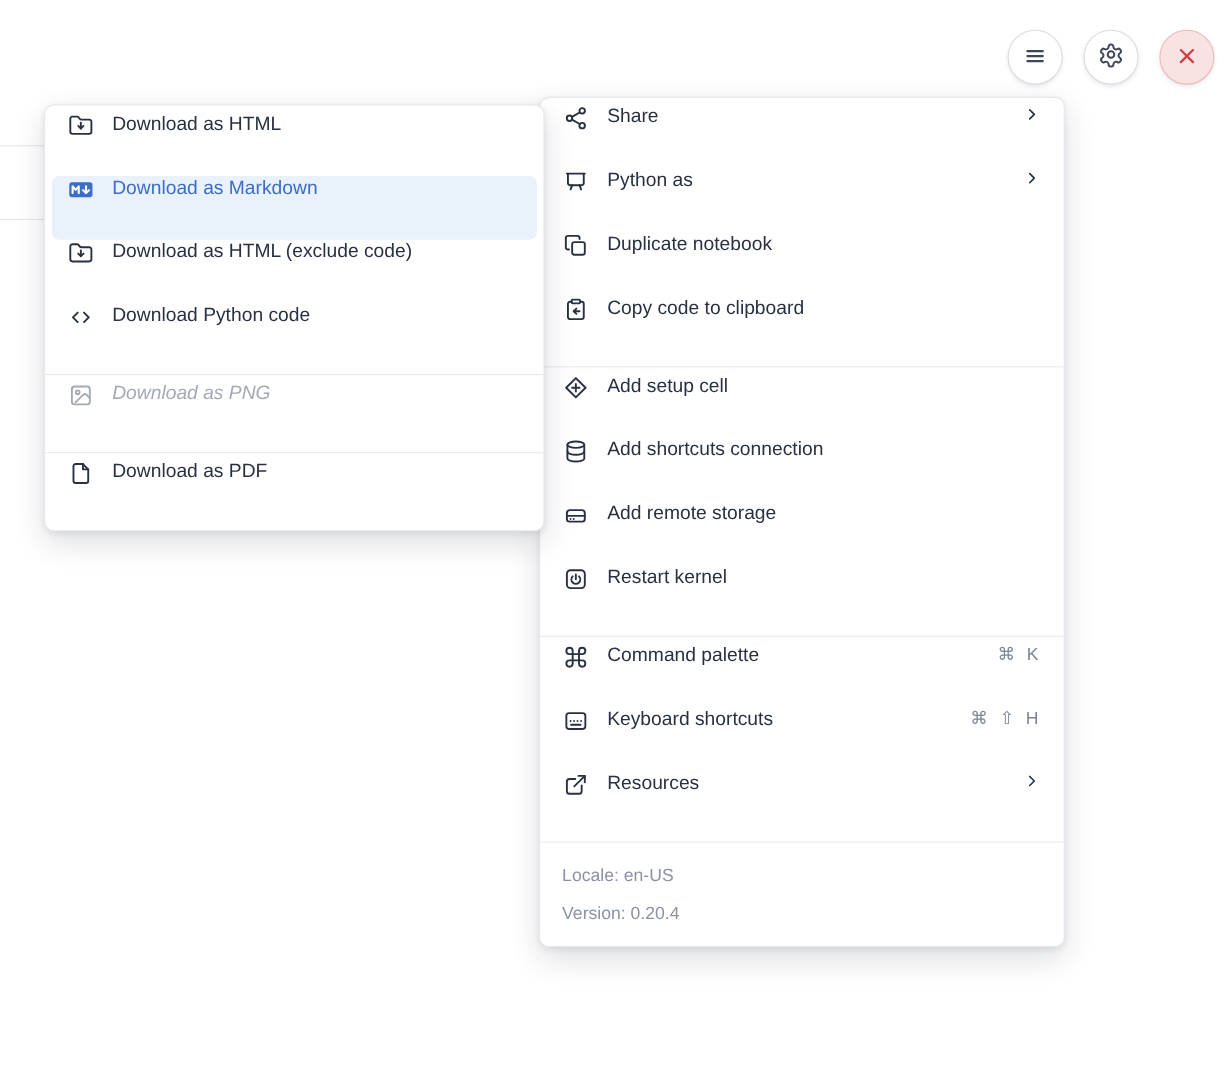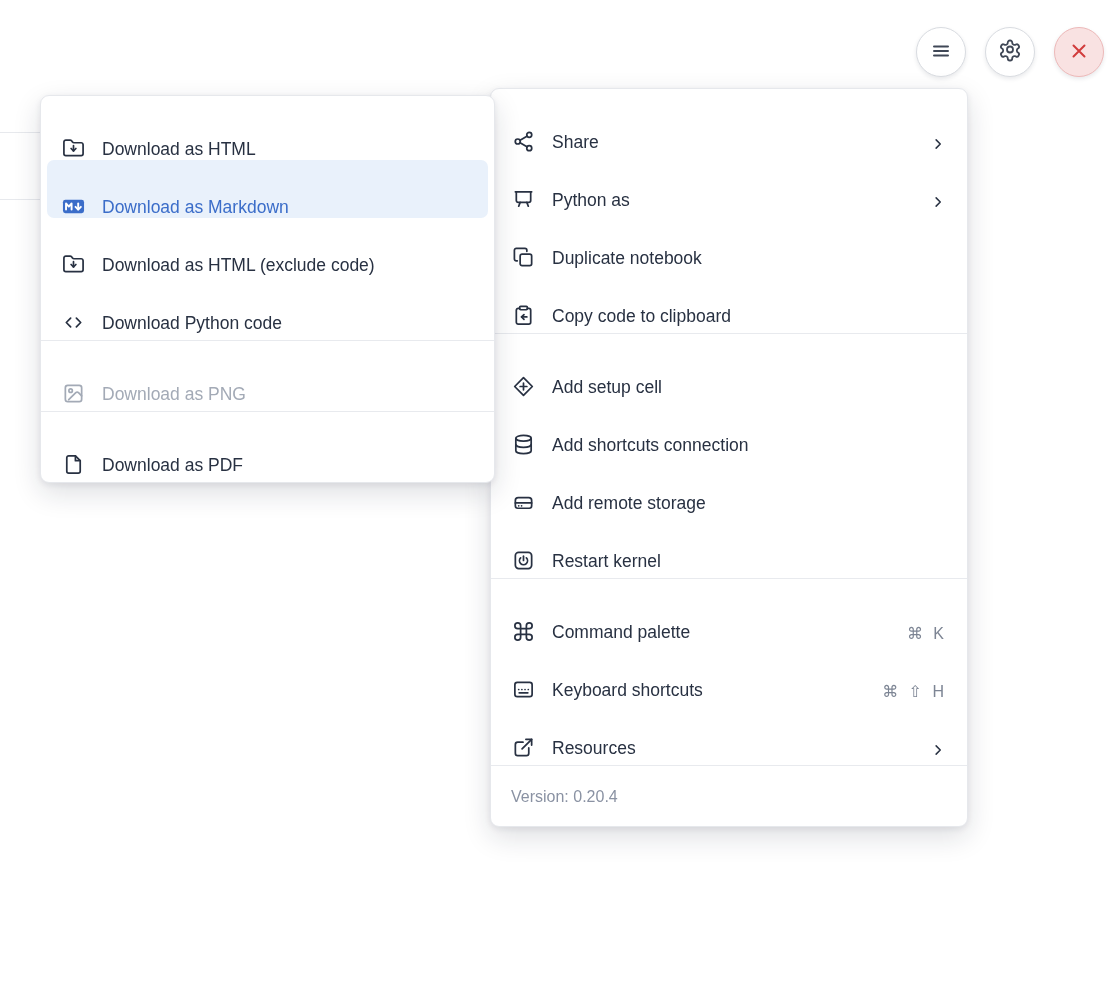--- a/index.html
+++ b/index.html
@@ -25,25 +25,25 @@
   .circle-btn.danger{background:var(--danger-bg);border-color:var(--danger-border);color:var(--danger);}
   
   .menu{
     position:absolute;background:#fff;border:1px solid var(--border);border-radius:9px;
     box-shadow:0 10px 28px rgba(20,30,50,.14),0 2px 6px rgba(20,30,50,.08);
     padding:6px;box-sizing:border-box;
   }
   #download-submenu{left:40px;top:95px;width:455px;z-index:3;}
   #main-menu{left:490px;top:88px;width:478px;z-index:2;}
   .menu-item{
-    display:flex;align-items:flex-end;height:58px;padding:0 14px;border-radius:7px;
+    display:flex;align-items:flex-start;height:58px;padding:0 14px;border-radius:7px;
     font-size:17.5px;color:var(--text);cursor:pointer;user-select:none;
   }
   .menu-item.active{background:var(--accent-bg);color:var(--accent);}
-  .menu-item.disabled{color:var(--disabled);cursor:default;}
+  .menu-item.disabled{color:var(--disabled);cursor:default;font-style:italic;}
   .mi-icon{width:24px;height:24px;margin-right:17px;flex:0 0 auto;display:flex;align-items:center;justify-content:center;}
   .mi-icon svg{width:23px;height:23px;}
   .mi-label{flex:1;white-space:nowrap;overflow:hidden;}
   .mi-shortcut{color:#7d8594;font-size:16px;letter-spacing:3px;white-space:nowrap;}
   .mi-chevron{display:flex;align-items:center;}
   .mi-chevron svg{width:18px;height:18px;}
   .menu-sep{height:1px;background:var(--sep);margin:6px -6px;}
   .menu-footer{padding:8px 14px 6px;color:var(--muted);font-size:16px;line-height:34px;}
   .menu-footer div{white-space:nowrap;}
 </style>
@@ -260,15 +260,16 @@
         <span class="mi-label">Resources</span>
         <span class="mi-chevron">
           <svg viewBox="0 0 24 24" fill="none" stroke="currentColor" stroke-width="1.8" stroke-linecap="round" stroke-linejoin="round">
             <path d="m9.5 6.5 5.5 5.5-5.5 5.5" stroke-width="2"></path>
           </svg>
         </span>
       </div>
     </div>
   <div class="menu-sep"></div>
   <div class="menu-footer">
+    <div>Locale: en-US</div>
     <div>Version: 0.20.4</div>
   </div>
 </div>
 
 </body></html>

